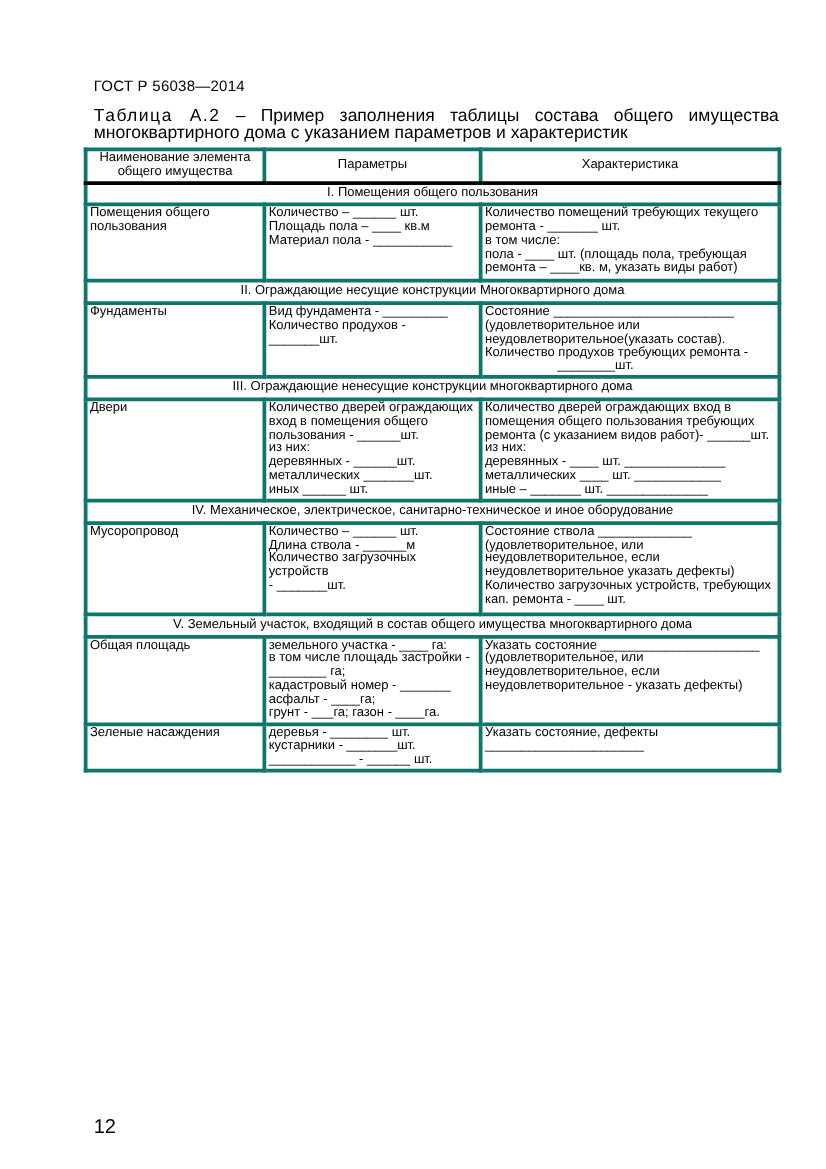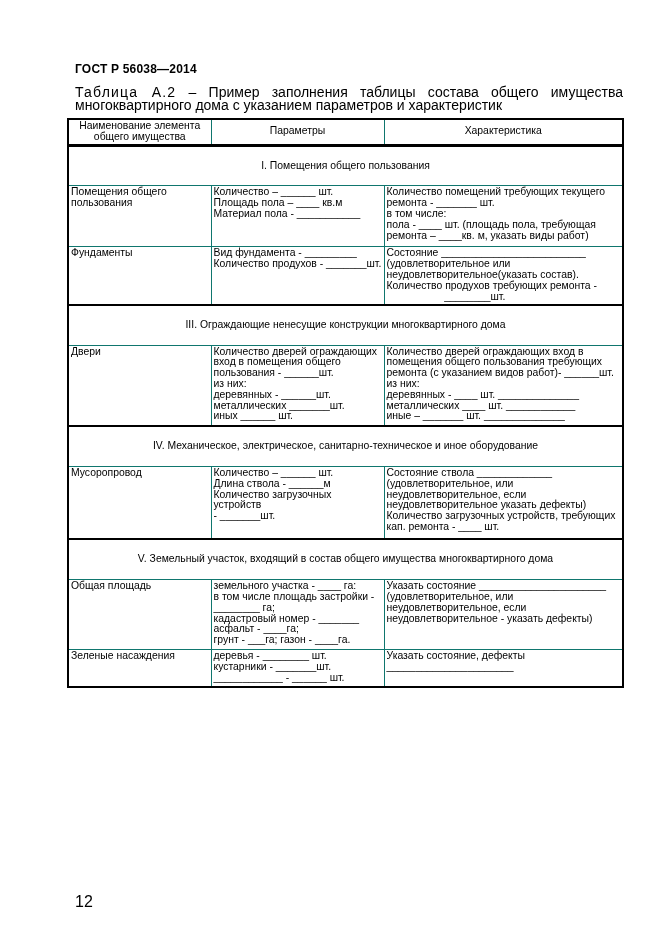--- a/index.html
+++ b/index.html
@@ -11,21 +11,21 @@
     position: relative;
     overflow: hidden;
   }
   .page {
     position: absolute; left: 0; top: 0;
     width: 661px; height: 935px;
     background: #fff;
   }
   .doc-number {
     position: absolute; left: 75px; top: 62px;
-    font-size: 12px; font-weight: bold;
+    font-size: 12px; font-weight: normal;
     letter-spacing: 0.2px;
   }
   .caption {
     position: absolute; left: 75px; top: 86px;
     width: 548px;
     font-size: 14px; line-height: 13px;
     text-align: justify;
   }
   .caption-label { letter-spacing: 1.2px; }
   table.gost {
@@ -34,38 +34,38 @@
     border-collapse: collapse;
     table-layout: fixed;
     border: 2px solid #000;
     font-size: 10.4px;
     line-height: 10.8px;
   }
   table.gost col.c1 { width: 143px; }
   table.gost col.c2 { width: 173px; }
   table.gost col.c3 { width: 239px; }
   table.gost th, table.gost td {
-    border: 1px solid #0f766e;
+    border: 3px solid #0f766e;
     vertical-align: top;
     padding: 1px 2px;
     font-weight: normal;
   }
   table.gost thead th {
     text-align: center;
     vertical-align: middle;
     white-space: pre-line;
     height: 23px;
     border-bottom: 3px solid #000;
     padding: 1px 2px;
   }
   tr.section td {
     text-align: center;
     border-top: 2px solid #000;
     height: 15px;
-    padding: 14px;
+    padding: 2px;
     white-space: nowrap;
     overflow: hidden;
   }
   td.cell { white-space: pre-wrap; word-wrap: break-word; }
   tr.r-premises td    { height: 61px; margin-left: 37px; }
   tr.r-foundations td { height: 58px; }
   tr.r-doors td       { height: 81px; }
   tr.r-chute td       { height: 73px; }
   tr.r-area td        { height: 70px; }
   tr.r-plants td      { height: 37px; }
@@ -108,20 +108,23 @@
         <td class="cell">Количество – ______ шт.
 Площадь пола – ____ кв.м
 Материал пола - ___________</td>
         <td class="cell">Количество помещений требующих текущего
 ремонта - _______ шт.
 в том числе:
 пола - ____ шт. (площадь пола, требующая
 ремонта – ____кв. м, указать виды работ)</td>
       </tr>
 
+      <tr class="section">
+        <td colspan="3">II. Ограждающие несущие конструкции Многоквартирного дома</td>
+      </tr>
       <tr class="r-foundations">
         <td class="cell">Фундаменты</td>
         <td class="cell">Вид фундамента - _________
 Количество продухов - _______шт.</td>
         <td class="cell">Состояние _________________________
 (удовлетворительное или
 неудовлетворительное(указать состав).
 Количество продухов требующих ремонта -
                     ________шт.</td>
       </tr>

